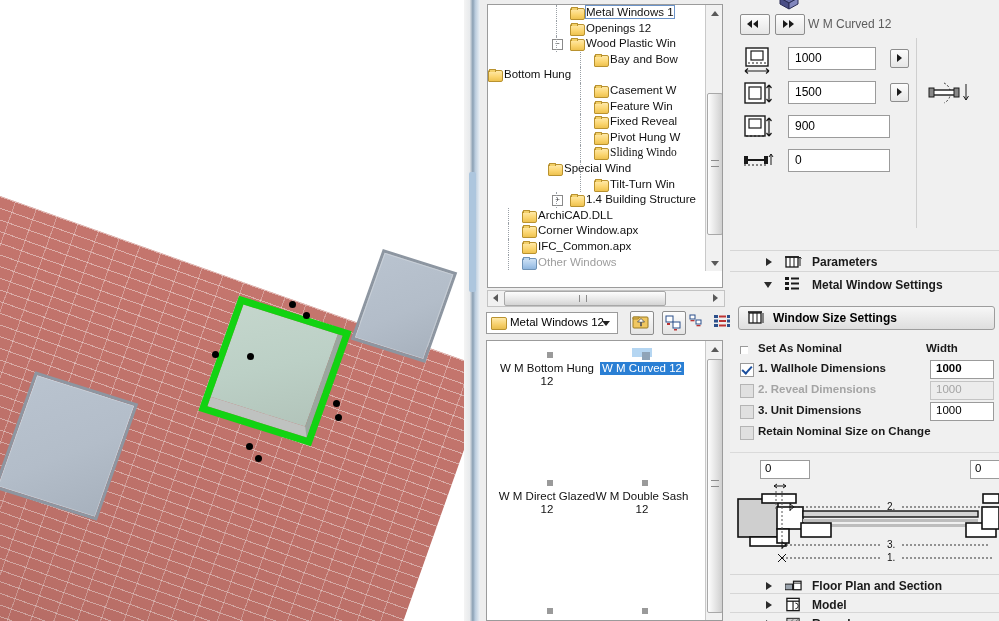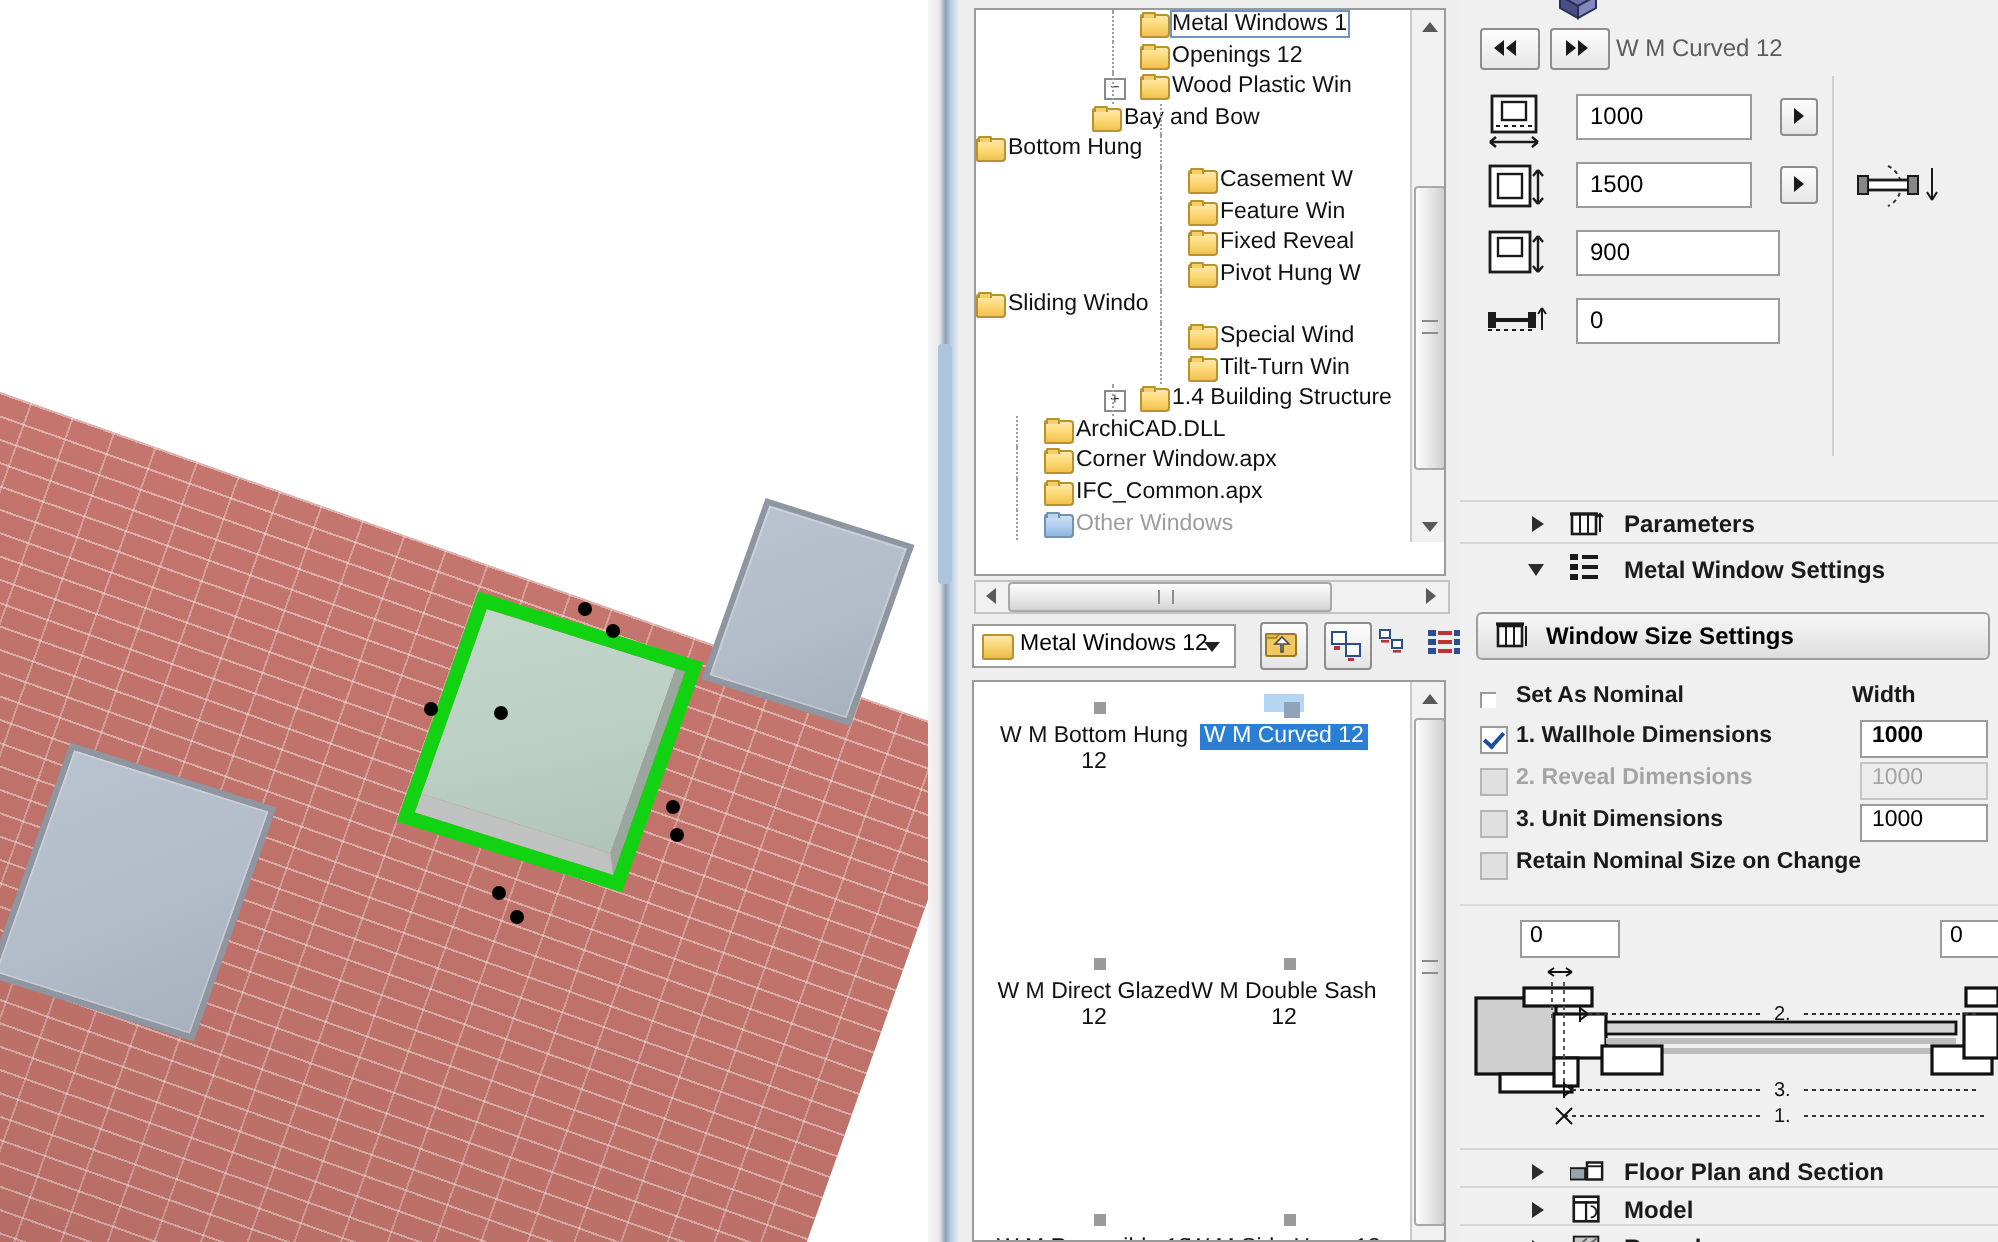--- a/index.html
+++ b/index.html
@@ -225,28 +225,28 @@
 </div>
 
 <div id="browser">
 
   <div id="treePane">
     <div id="treeBox">
       <div id="treeScroll">
             <div class="tnode" style="padding-left: 82px;"><span class="dotted-v" style="left: 68px; top: 0px; height: 15.6px;"></span><span class="fold"></span><span class="tsel">Metal Windows 1</span></div>
             <div class="tnode" style="padding-left: 82px;"><span class="dotted-v" style="left: 68px; top: 0px; height: 15.6px;"></span><span class="fold"></span><span>Openings 12</span></div>
             <div class="tnode" style="padding-left: 82px;"><span class="expander" style="left: 64px; top: 3px;">−</span><span class="dotted-v" style="left: 68px; top: 0px; height: 15.6px;"></span><span class="fold"></span><span>Wood Plastic Win</span></div>
-            <div class="tnode" style="padding-left: 58px;"><span class="dotted-v" style="left: 92px; top: 0px; height: 15.6px;"></span><span class="fold"></span><span>Bay and Bow</span></div>
+            <div class="tnode" style="padding-left: 106px;"><span class="dotted-v" style="left: 92px; top: 0px; height: 15.6px;"></span><span class="fold"></span><span>Bay and Bow</span></div>
             <div class="tnode" style=""><span class="dotted-v" style="left: 92px; top: 0px; height: 15.6px;"></span><span class="fold"></span><span>Bottom Hung</span></div>
             <div class="tnode" style="padding-left: 106px;"><span class="dotted-v" style="left: 92px; top: 0px; height: 15.6px;"></span><span class="fold"></span><span>Casement W</span></div>
             <div class="tnode" style="padding-left: 106px;"><span class="dotted-v" style="left: 92px; top: 0px; height: 15.6px;"></span><span class="fold"></span><span>Feature Win</span></div>
             <div class="tnode" style="padding-left: 106px;"><span class="dotted-v" style="left: 92px; top: 0px; height: 15.6px;"></span><span class="fold"></span><span>Fixed Reveal</span></div>
             <div class="tnode" style="padding-left: 106px;"><span class="dotted-v" style="left: 92px; top: 0px; height: 15.6px;"></span><span class="fold"></span><span>Pivot Hung W</span></div>
-            <div class="tnode" style=""><span class="dotted-v" style="left: 92px; top: 0px; height: 15.6px;"></span><span class="fold"></span><span>Sliding Windo</span></div>
-            <div class="tnode" style="padding-left: 106px;"><span class="dotted-v" style="left: 92px; top: 0px; height: 15.6px;"></span><span class="fold"></span><span>Special Wind</span></div>
+            <div class="tnode" style="padding-left: 106px; font-family: Liberation Serif, serif;"><span class="dotted-v" style="left: 92px; top: 0px; height: 15.6px;"></span><span class="fold"></span><span>Sliding Windo</span></div>
+            <div class="tnode" style="padding-left: 60px;"><span class="dotted-v" style="left: 92px; top: 0px; height: 15.6px;"></span><span class="fold"></span><span>Special Wind</span></div>
             <div class="tnode" style="padding-left: 106px;"><span class="dotted-v" style="left: 92px; top: 0px; height: 15.6px;"></span><span class="fold"></span><span>Tilt-Turn Win</span></div>
             <div class="tnode" style="padding-left: 82px;"><span class="expander" style="left: 64px; top: 3px;">+</span><span class="dotted-v" style="left: 68px; top: 0px; height: 15.6px;"></span><span class="fold"></span><span>1.4 Building Structure</span></div>
             <div class="tnode" style="padding-left: 34px;"><span class="dotted-v" style="left: 20px; top: 0px; height: 15.6px;"></span><span class="fold"></span><span>ArchiCAD.DLL</span></div>
             <div class="tnode" style="padding-left: 34px;"><span class="dotted-v" style="left: 20px; top: 0px; height: 15.6px;"></span><span class="fold"></span><span>Corner Window.apx</span></div>
             <div class="tnode" style="padding-left: 34px;"><span class="dotted-v" style="left: 20px; top: 0px; height: 15.6px;"></span><span class="fold"></span><span>IFC_Common.apx</span></div>
             <div class="tnode" style="padding-left: 34px;"><span class="dotted-v" style="left: 20px; top: 0px; height: 15.6px;"></span><span class="fold blue"></span><span class="tdim">Other Windows</span></div>
           </div>
 
       <div id="treeVsb">
         <div class="arr up" style="top:0">

